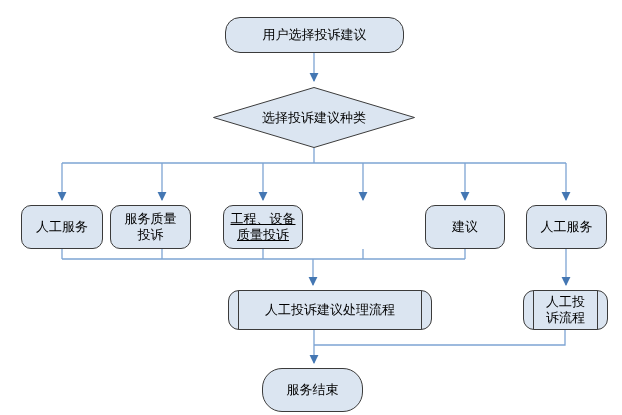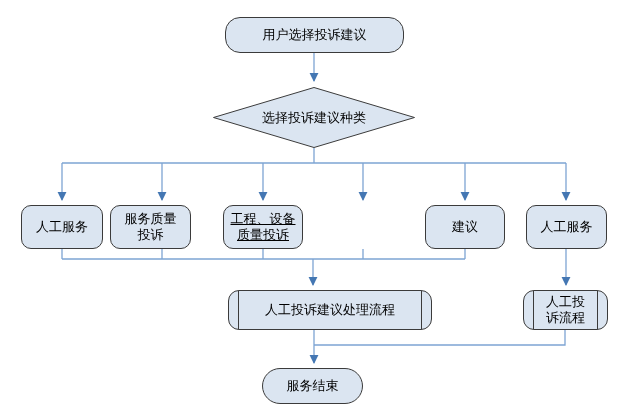--- a/index.html
+++ b/index.html
@@ -151,17 +151,17 @@
     <span class="bars"></span>
     <span class="label">人工投诉建议处理流程</span>
   </div>
 
   <div class="node predefined" style="left:523px; top:290px; width:85px; height:40px;">
     <span class="bars"></span>
     <span class="label">人工投
 诉流程</span>
   </div>
 
-  <div class="node stadium" style="left:262px; top:368px; width:101px; height:36px;">
+  <div class="node stadium" style="left:262px; top:368px; width:101px; height:44px;">
     <span class="label">服务结束</span>
   </div>
 
 </div>
 
 </body></html>

